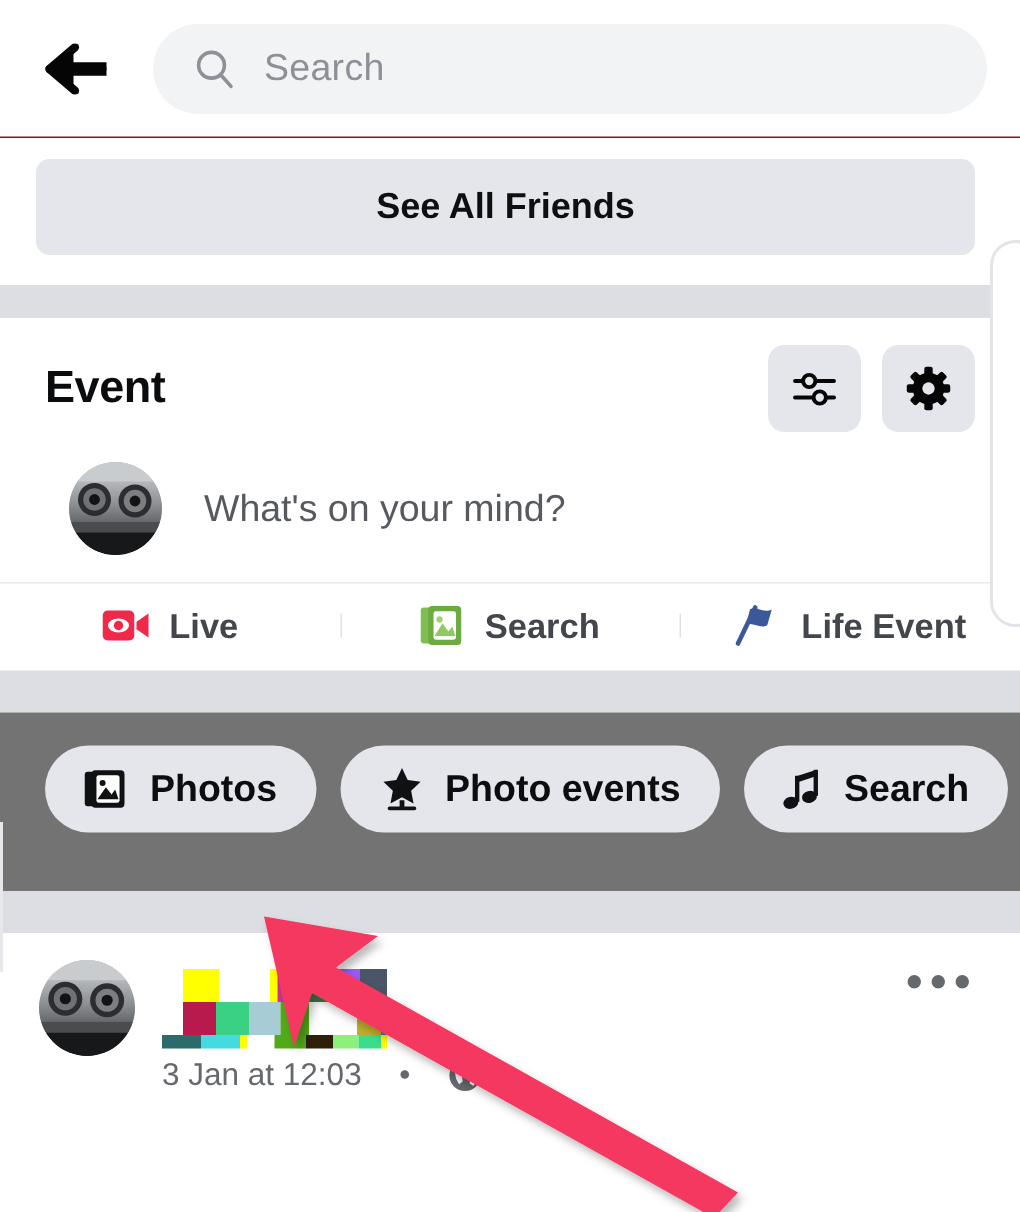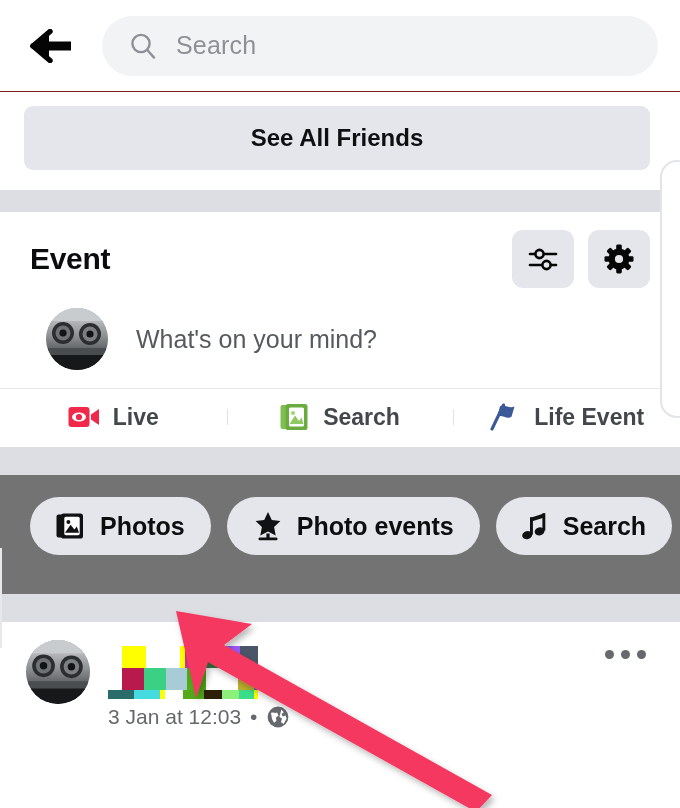--- a/index.html
+++ b/index.html
@@ -194,21 +194,21 @@
     flex-direction: column;
     width: 150px;
   }
   .redaction-row { display: flex; height: 22px; }
   .redaction-row.thin { height: 9px; }
   .redaction-cell { height: 100%; }
   .post-time {
     margin-top: 6px;
     display: flex;
     align-items: center;
-    gap: 9px;
+    gap: 25px;
     font-size: 21px;
     color: #65686c;
   }
   .dot-sep { color: #65686c; font-size: 21px; }
   .more-btn {
     position: absolute;
     right: 34px; top: 28px;
     display: flex;
     gap: 7px;
     cursor: pointer;

